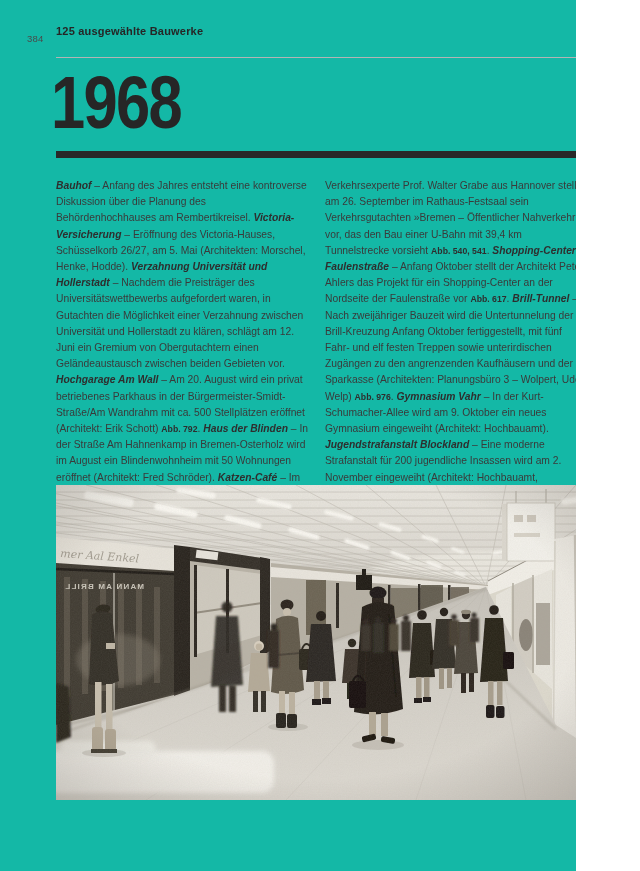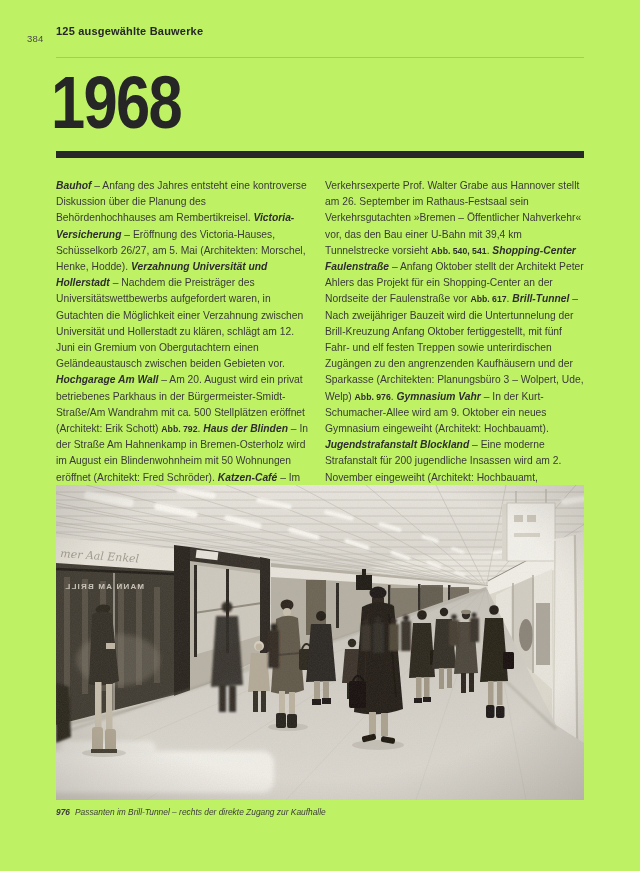--- a/index.html
+++ b/index.html
@@ -1,16 +1,16 @@
 <!DOCTYPE html>
 <html lang="de"><head>
 <meta charset="utf-8">
 <style>
   html,body{margin:0;padding:0;background:#ffffff;}
-  .page{position:relative;width:640px;height:871px;background:#bef264;overflow:hidden;
+  .page{position:relative;width:576px;height:871px;background:#14b8a6;overflow:hidden;
         font-family:"Liberation Sans",sans-serif;color:#383838;}
   
   .pagenum{position:absolute;left:27px;top:33px;font-size:9.5px;color:#4a4a4a;letter-spacing:.2px;}
   .section-title{position:absolute;left:56px;top:25px;font-size:11px;font-weight:bold;color:#262626;letter-spacing:.2px;}
   .rule-thin{position:absolute;left:56px;top:57px;width:528px;height:1px;background:#b4b4b4;}
   
   .year{position:absolute;left:51px;top:66px;font-size:74px;font-weight:bold;color:#262626;
         letter-spacing:-2px;transform:scaleX(.83);transform-origin:left top;line-height:1;}
   .rule-thick{position:absolute;left:56px;top:151px;width:528px;height:7px;background:#282828;}
   
@@ -354,17 +354,14 @@
         <g filter="url(#b1)">
           <path d="M0,198 L13,202 L15,252 L0,258 Z" fill="#2b251f"></path>
         </g>
       </g>
 
       <rect x="0" y="0" width="528" height="315" fill="url(#vig)"></rect>
       <rect x="0" y="0" width="528" height="315" filter="url(#grain)" opacity="0.45"></rect>
     </svg>
   </figure>
 
-  <div class="caption">
-    <span class="num">976</span><span>Passanten im Brill-Tunnel – rechts der direkte Zugang zur Kaufhalle</span>
-  </div>
 
 </div>
 
 </body></html>

